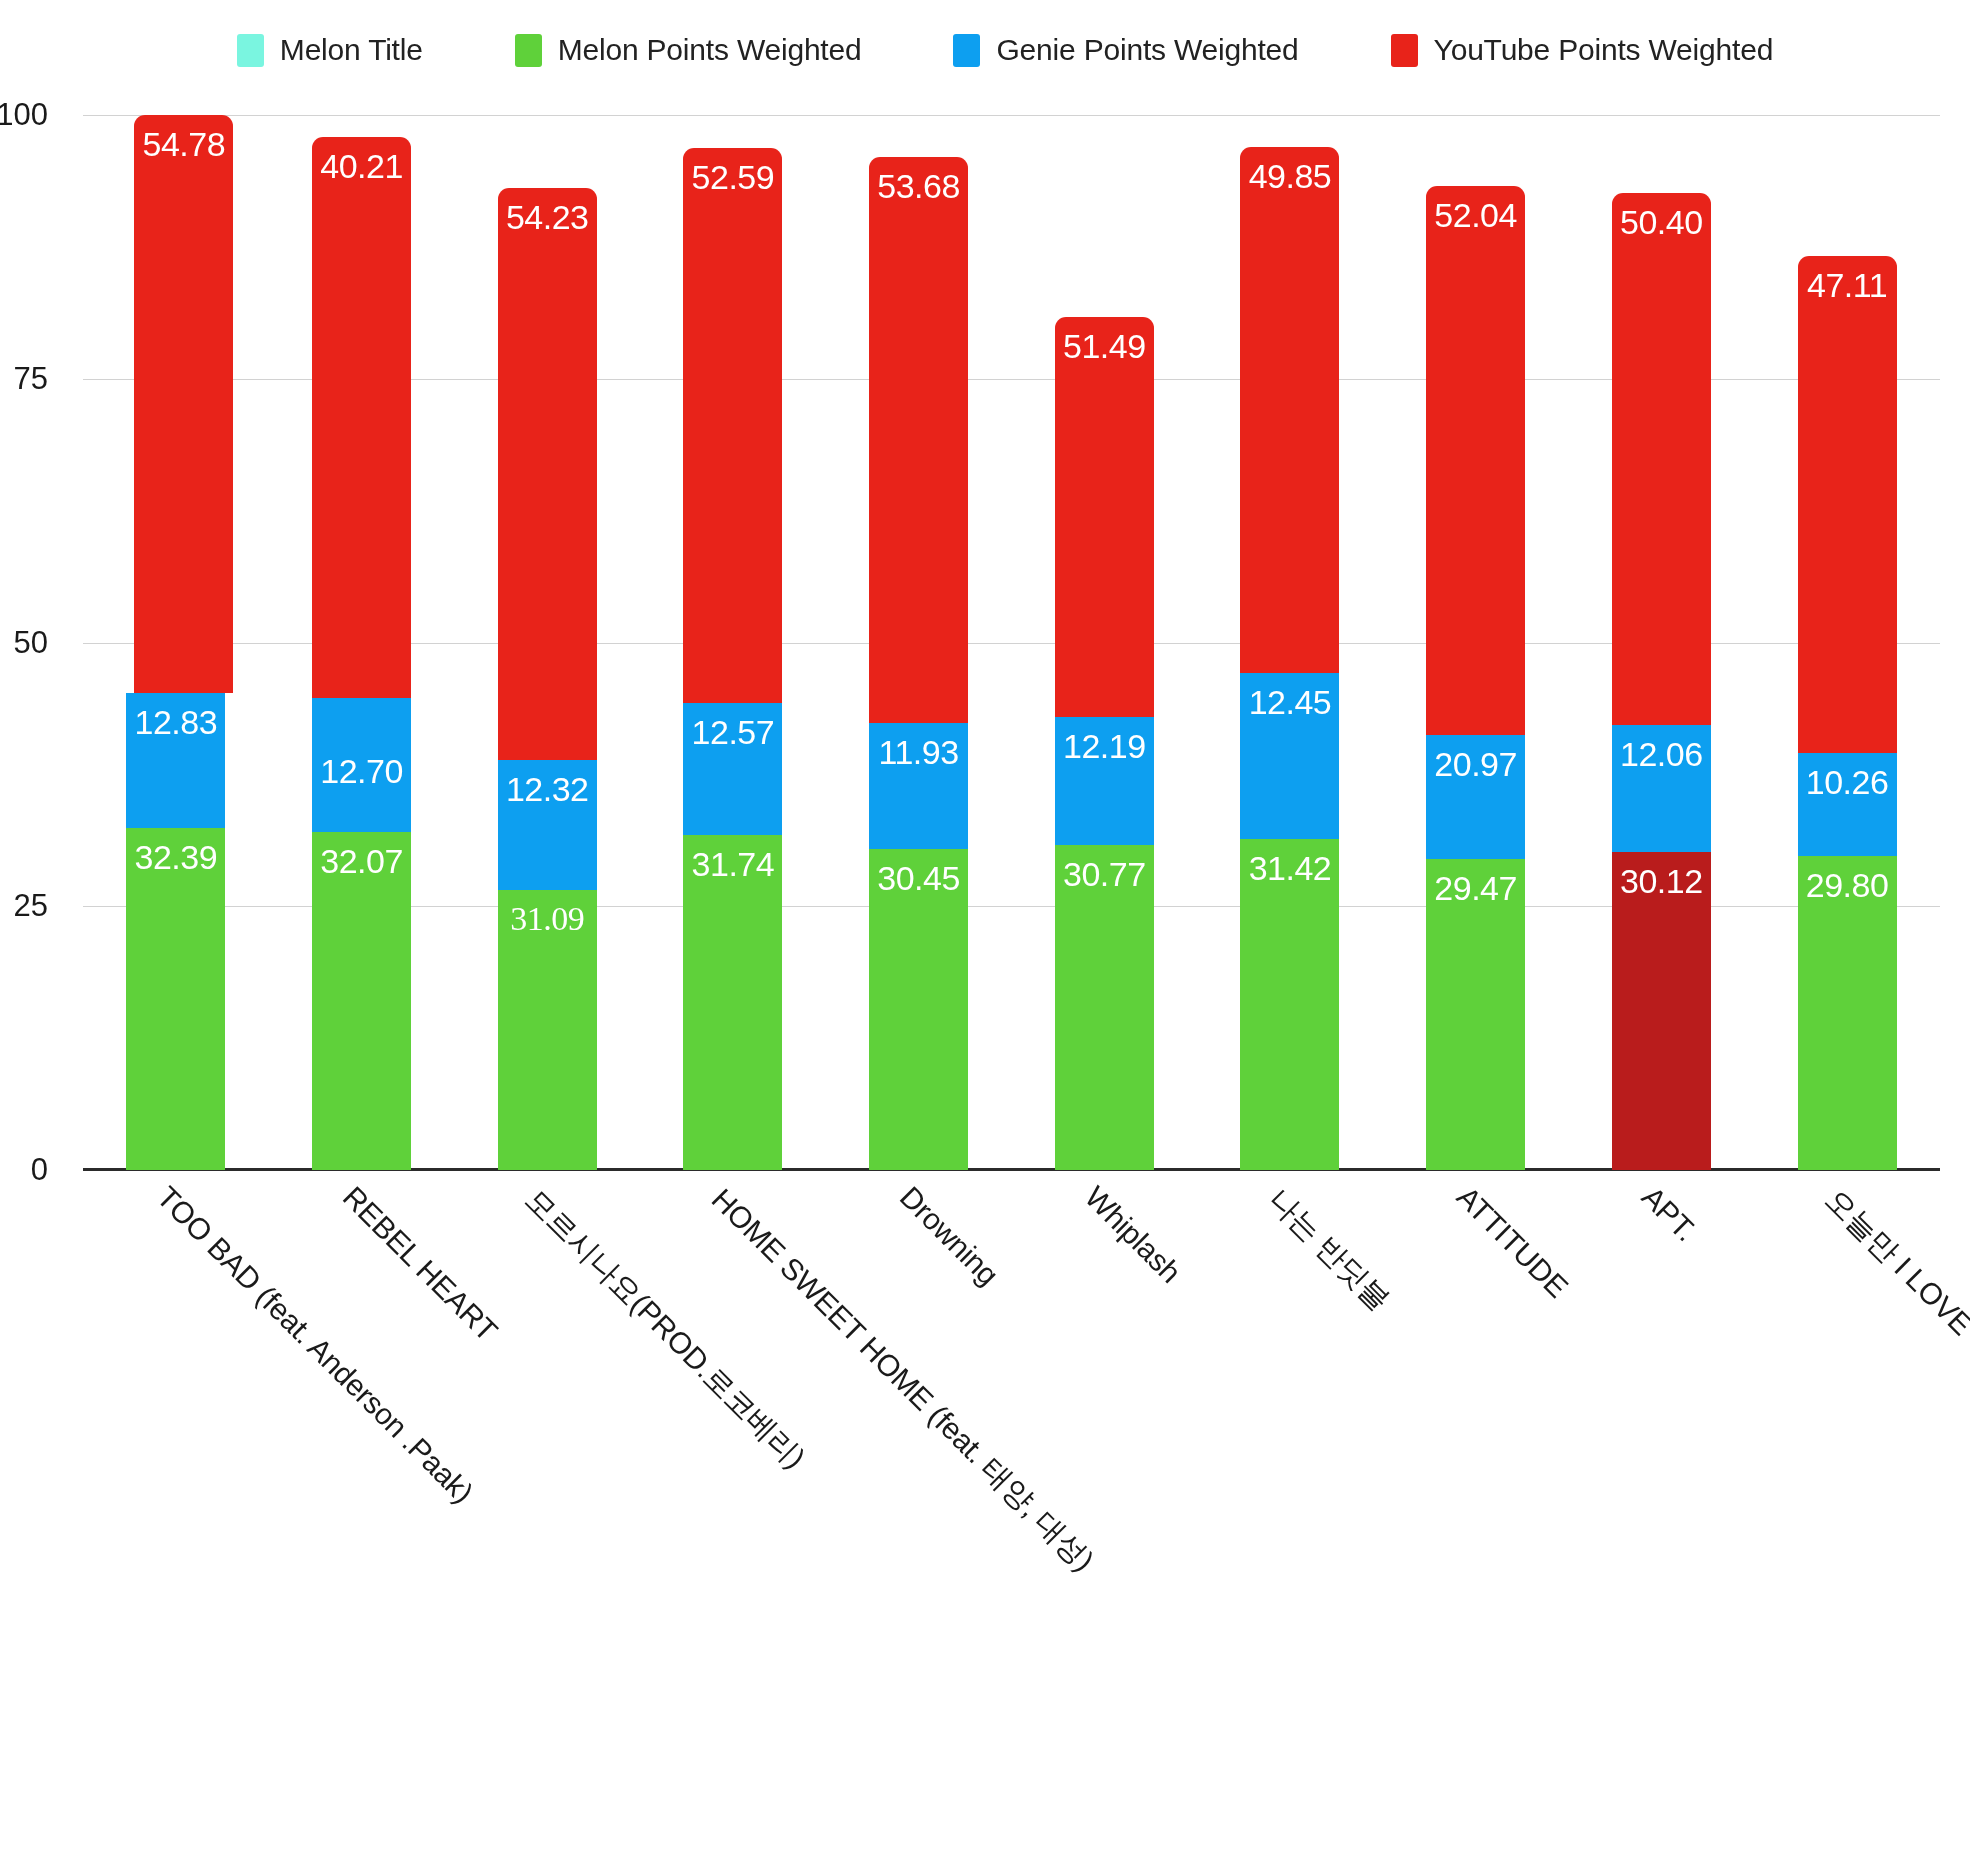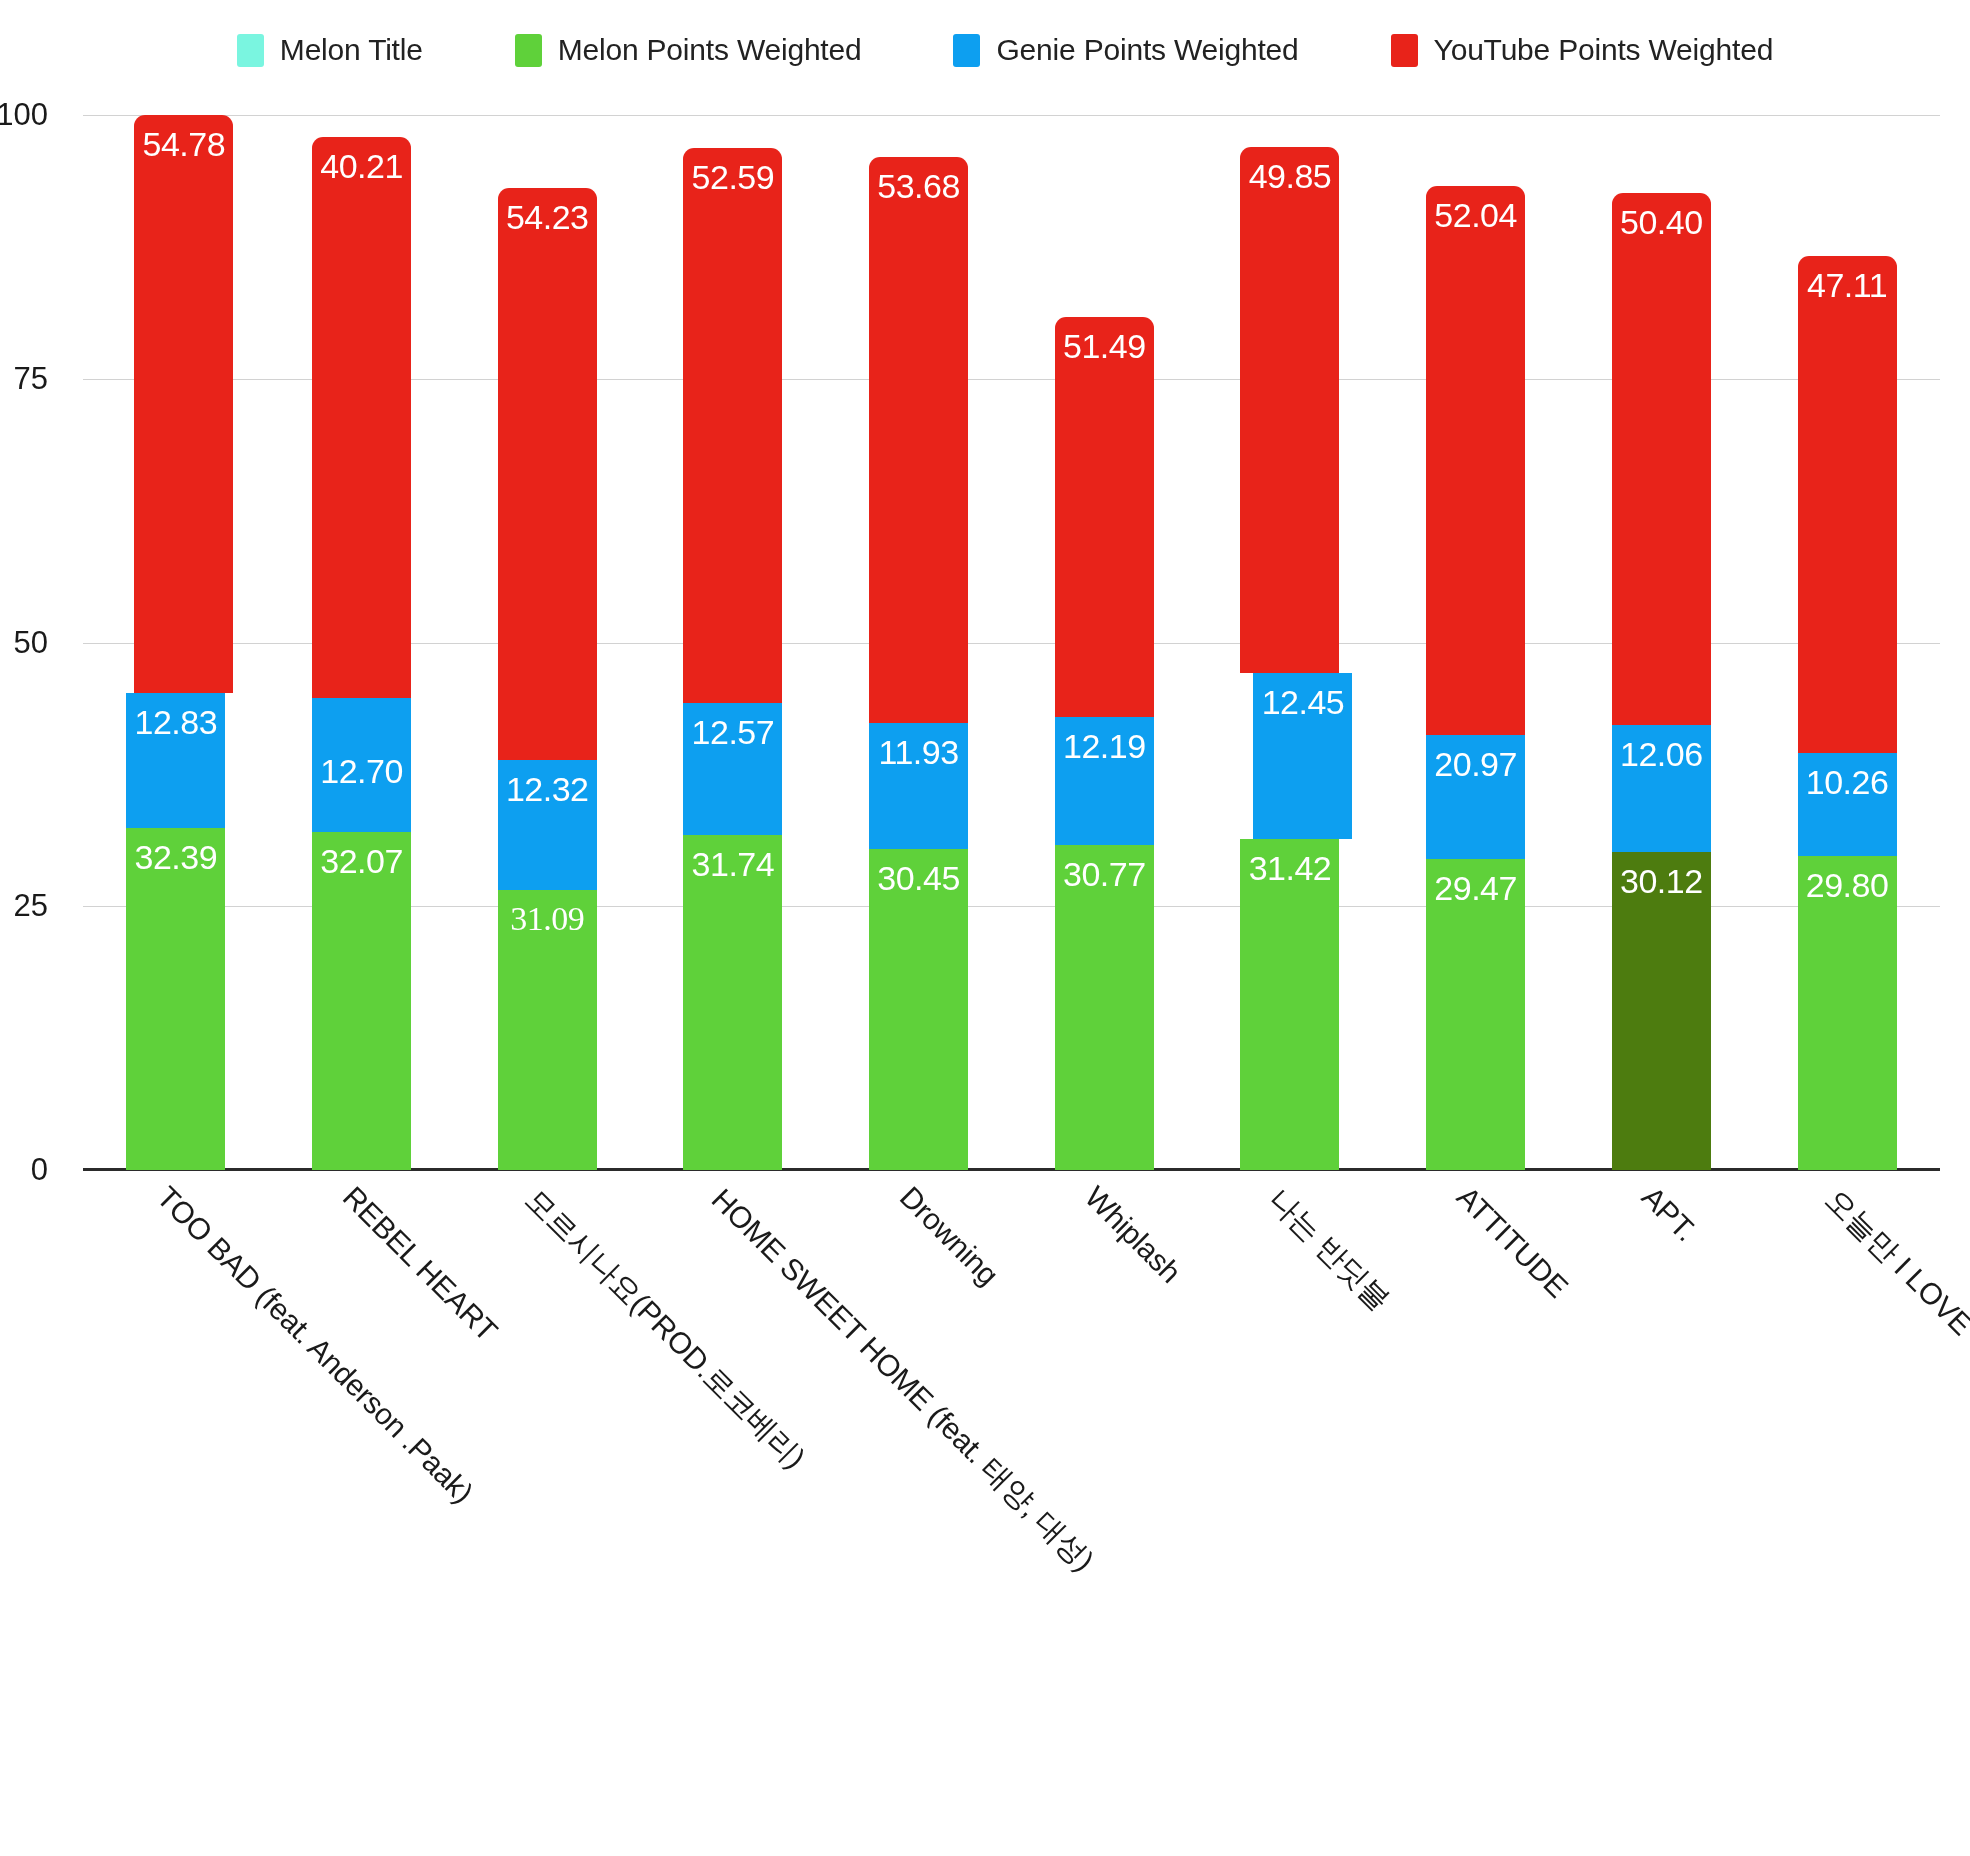--- a/index.html
+++ b/index.html
@@ -246,21 +246,21 @@
             <span class="seg-label">12.19</span>
           </div>
           <div class="seg" style="height: 324.623px; background: rgb(95, 209, 58);">
             <span class="seg-label">30.77</span>
           </div>
         </div>
         <div class="bar-col">
           <div class="seg top" style="height: 525.918px; background: rgb(232, 35, 26);">
             <span class="seg-label">49.85</span>
           </div>
-          <div class="seg" style="height: 166px; background: rgb(13, 159, 240); margin-left: 13px;">
+          <div class="seg" style="height: 166px; background: rgb(13, 159, 240);">
             <span class="seg-label">12.45</span>
           </div>
           <div class="seg" style="height: 331.481px; background: rgb(95, 209, 58);">
             <span class="seg-label">31.42</span>
           </div>
         </div>
         <div class="bar-col">
           <div class="seg top" style="height: 549.022px; background: rgb(232, 35, 26);">
             <span class="seg-label">52.04</span>
           </div>
@@ -271,21 +271,21 @@
             <span class="seg-label">29.47</span>
           </div>
         </div>
         <div class="bar-col">
           <div class="seg top" style="height: 531.72px; background: rgb(232, 35, 26);">
             <span class="seg-label">50.40</span>
           </div>
           <div class="seg" style="height: 127.233px; background: rgb(13, 159, 240);">
             <span class="seg-label">12.06</span>
           </div>
-          <div class="seg" style="height: 317.766px; background: #4d7c0f;">
+          <div class="seg" style="height: 317.766px; background: #b91c1c;">
             <span class="seg-label">30.12</span>
           </div>
         </div>
         <div class="bar-col">
           <div class="seg top" style="height: 497.01px; background: rgb(232, 35, 26);">
             <span class="seg-label">47.11</span>
           </div>
           <div class="seg" style="height: 103px; background: rgb(13, 159, 240);">
             <span class="seg-label">10.26</span>
           </div>

